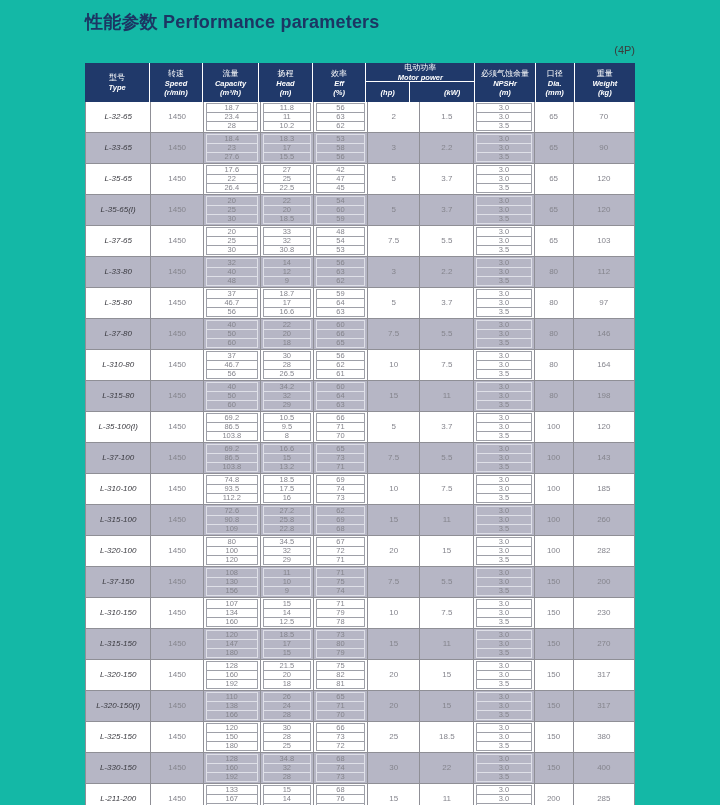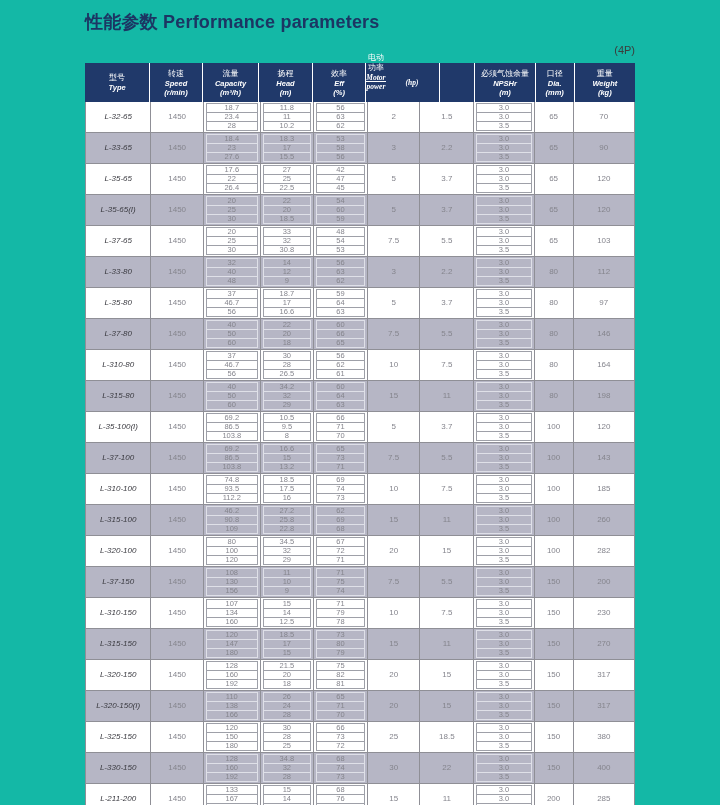--- a/index.html
+++ b/index.html
@@ -40,21 +40,21 @@
     box-sizing:border-box;border-right:1px solid #fff;
     display:flex;flex-direction:column;justify-content:center;
     text-align:center;
   }
   .hcell:last-child{border-right:none;}
   .h-zh{font-size:8px;line-height:10px;}
   .h-en{font-size:7.5px;line-height:9px;font-weight:bold;font-style:italic;}
   .hgroup{
     box-sizing:border-box;border-right:1px solid #fff;
     background:var(--header-bg);color:#fff;
-    display:flex;flex-direction:row;font-family:Liberation Serif, serif;
+    display:flex;flex-direction:column;
   }
   .hgroup-top{
     height:19px;box-sizing:border-box;border-bottom:1px solid #fff;
     display:flex;flex-direction:column;justify-content:center;text-align:center;
   }
   .hgroup-sub{display:flex;flex:1;gap:20px;}
   .hsub{
     box-sizing:border-box;border-right:1px solid #fff;
     display:flex;align-items:center;justify-content:center;
     font-size:7.5px;font-weight:bold;font-style:italic;
@@ -680,21 +680,21 @@
           </div>
         </div>
         <div class="trow alt">
           <div class="cell c-type model-cell">
             <div class="val">L-315-100</div>
           </div>
           <div class="cell c-speed">
             <div class="val">1450</div>
           </div>
           <div class="cell c-cap">
-            <div class="box">46.2</div>
+            <div class="box">72.6</div>
             <div class="box">90.8</div>
             <div class="box">109</div>
           </div>
           <div class="cell c-head">
             <div class="box">27.2</div>
             <div class="box">25.8</div>
             <div class="box">22.8</div>
           </div>
           <div class="cell c-eff">
             <div class="box">62</div>

